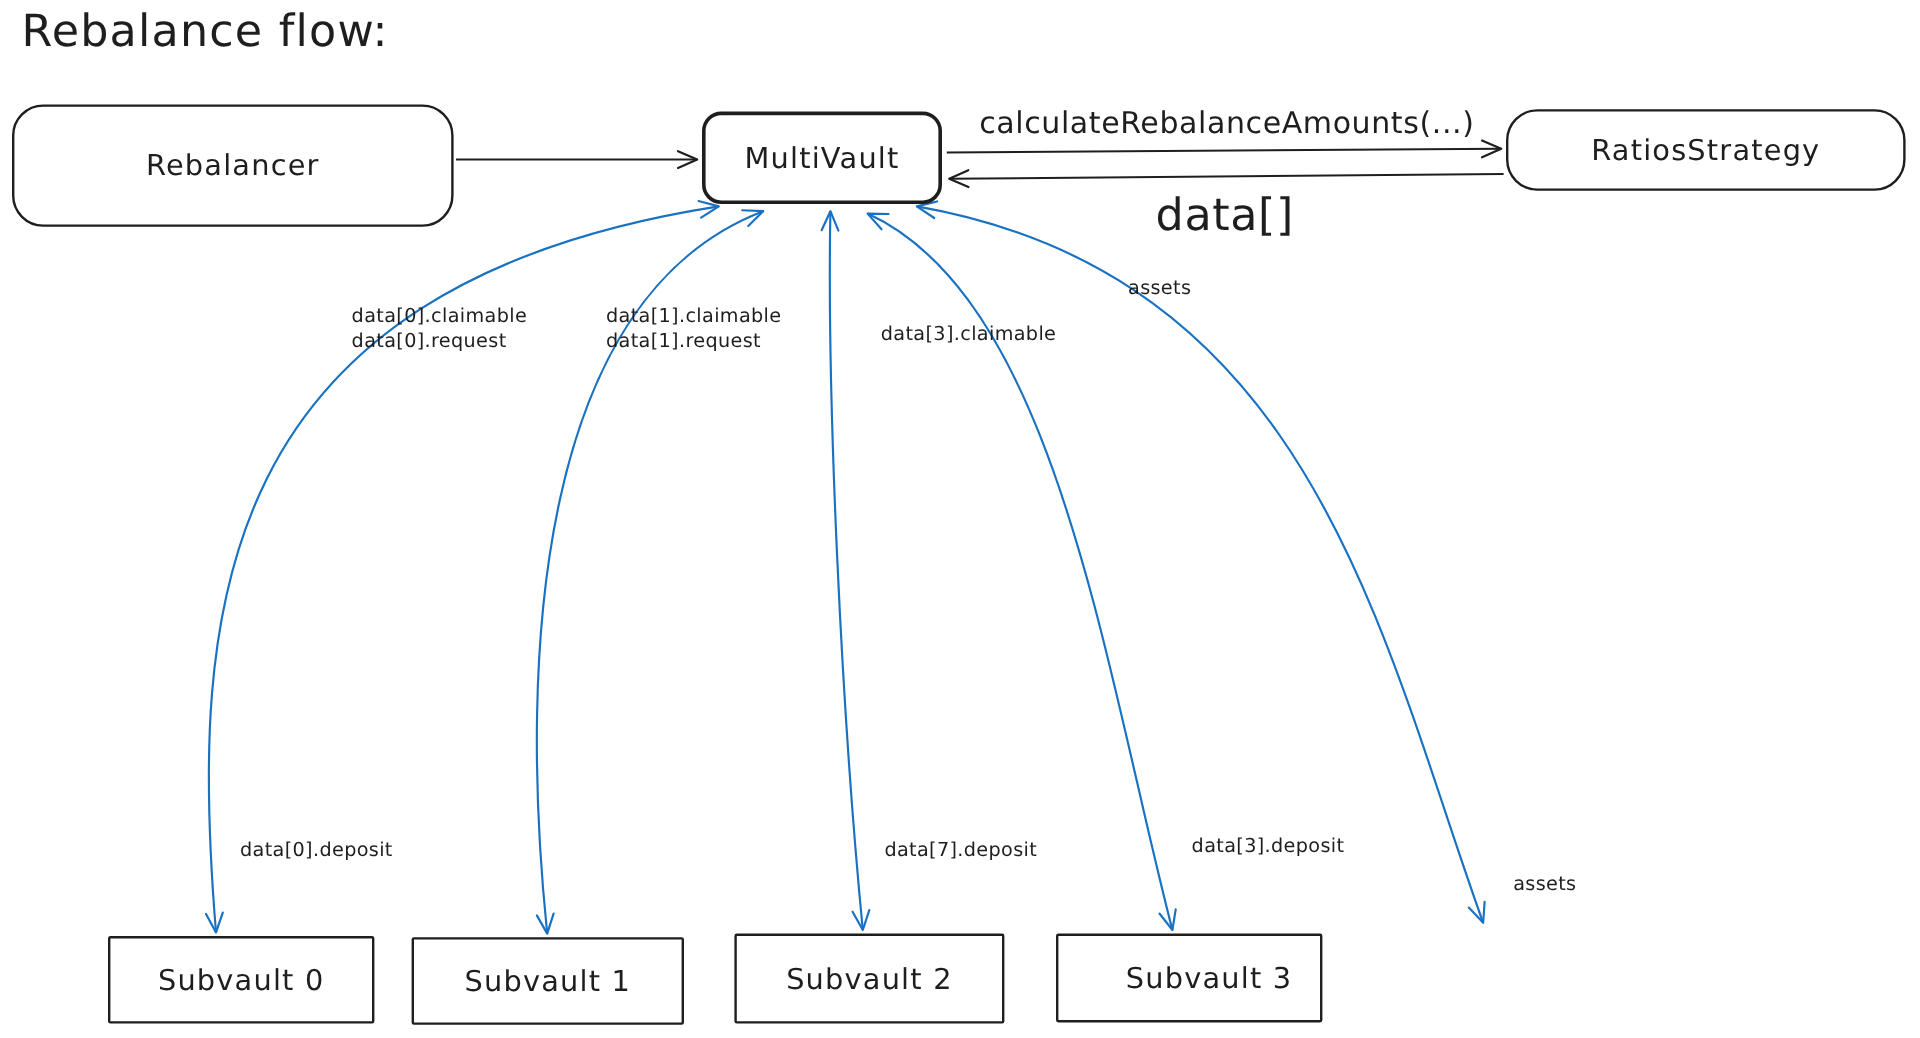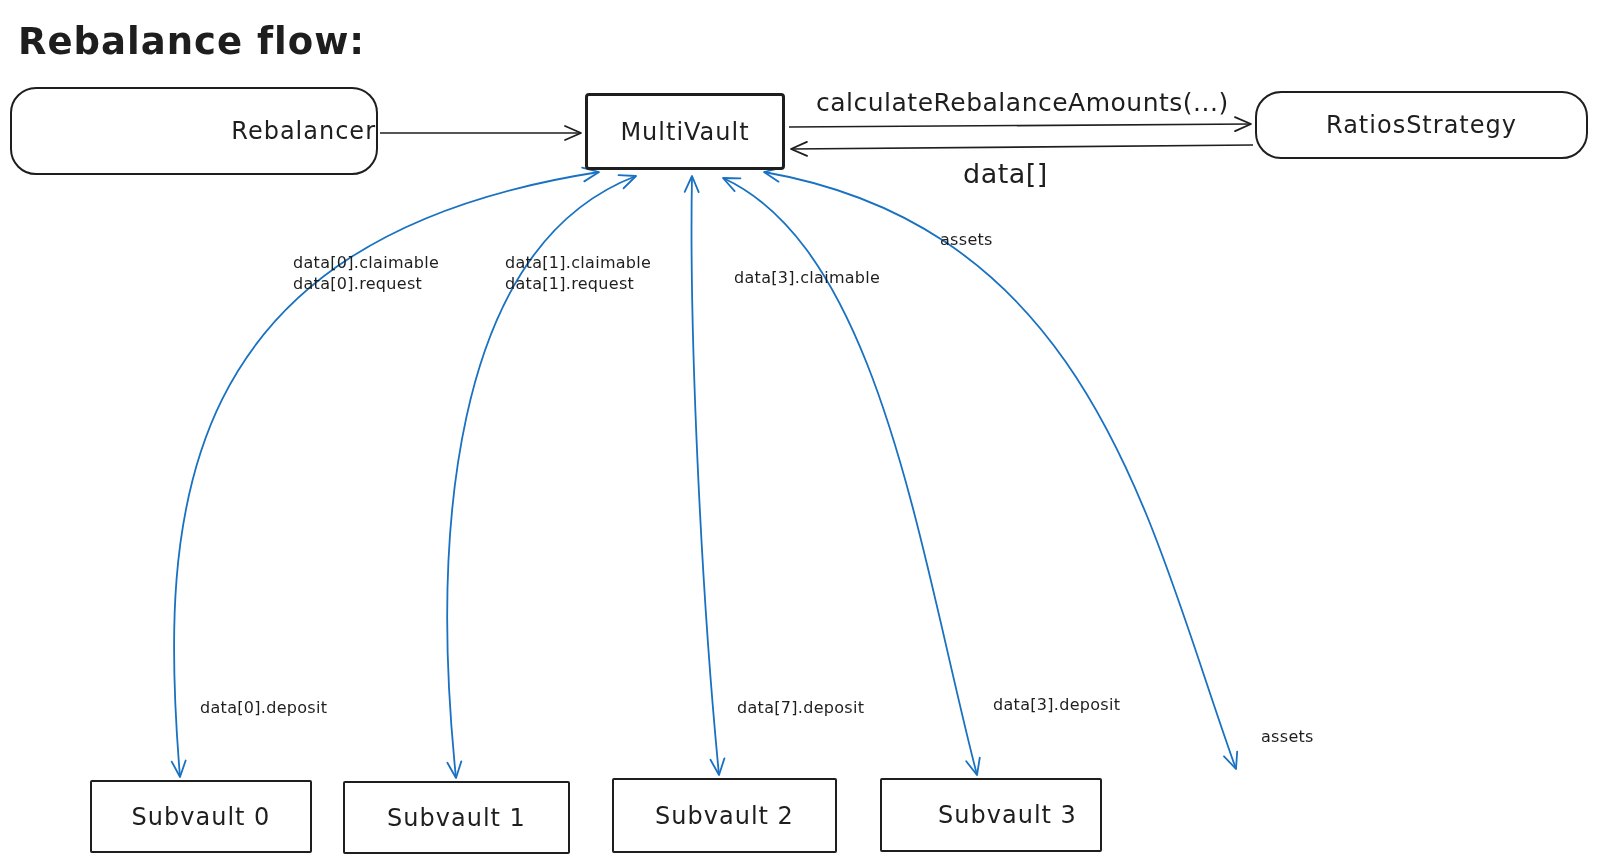--- a/index.html
+++ b/index.html
@@ -1,49 +1,49 @@
 <!DOCTYPE html>
 <html><head>
 <meta charset="utf-8">
 <style>
   html,body{margin:0;padding:0;background:#ffffff;}
   .canvas{
     position:relative;width:1600px;height:865px;background:#ffffff;overflow:hidden;
     font-family:"DejaVu Sans", sans-serif;color:#1e1e1e;
   }
   .title{
-    position:absolute;left:18px;top:20px;margin:0;
-    font-size:37px;font-weight:bold;letter-spacing:1px;color:#1e1e1e;
+    position:absolute;left:18px;top:4px;margin:0;
+    font-size:37px;font-weight:normal;letter-spacing:1px;color:#1e1e1e;
   }
   .edges{position:absolute;left:0;top:0;}
   .node{
     position:absolute;display:flex;align-items:center;justify-content:center;
     border:2px solid #1e1e1e;background:transparent;box-sizing:border-box;
     font-size:24px;letter-spacing:1px;white-space:nowrap;
   }
   .node.round{border-radius:26px;}
-  .node.bold{border-width:3px;border-radius:4px;}
+  .node.bold{border-width:3px;border-radius:16px;}
   .node.rect{border-radius:2px;}
   .elabel{
     position:absolute;font-size:16px;letter-spacing:0.3px;white-space:nowrap;color:#1e1e1e;
   }
   .elabel.big{font-size:25px;letter-spacing:0.5px;}
   .elabel .line{display:block;line-height:21px;}
   
-  #n-rebalancer{left:10px;top:87px;width:368px;height:88px;justify-content:flex-end;}
+  #n-rebalancer{left:10px;top:87px;width:368px;height:102px;}
   #n-multivault{left:585px;top:93px;width:200px;height:77px;}
   #n-ratiosstrategy{left:1255px;top:91px;width:333px;height:68px;}
   #n-subvault0{left:90px;top:780px;width:222px;height:73px;}
   #n-subvault1{left:343px;top:781px;width:227px;height:73px;}
   #n-subvault2{left:612px;top:778px;width:225px;height:75px;}
   #n-subvault3{left:880px;top:778px;width:222px;height:74px;padding-left:33px;}
   #n-defaultcollateral{left:1183px;top:772px;width:245px;height:78px;}
   
   #l-calc{left:816px;top:88px;}
-  #l-data-array{left:963px;top:158px;font-size:27px;}
+  #l-data-array{left:963px;top:158px;font-size:37px;}
   #l-assets-top{left:940px;top:230px;}
   #l-d0-block{left:293px;top:252px;}
   #l-d1-block{left:505px;top:252px;}
   #l-d3-claimable{left:734px;top:268px;}
   #l-d0-deposit{left:200px;top:698px;}
   #l-d2-deposit{left:737px;top:698px;}
   #l-d3-deposit{left:993px;top:695px;}
   #l-assets-bottom{left:1261px;top:727px;}
 </style>
 </head>

